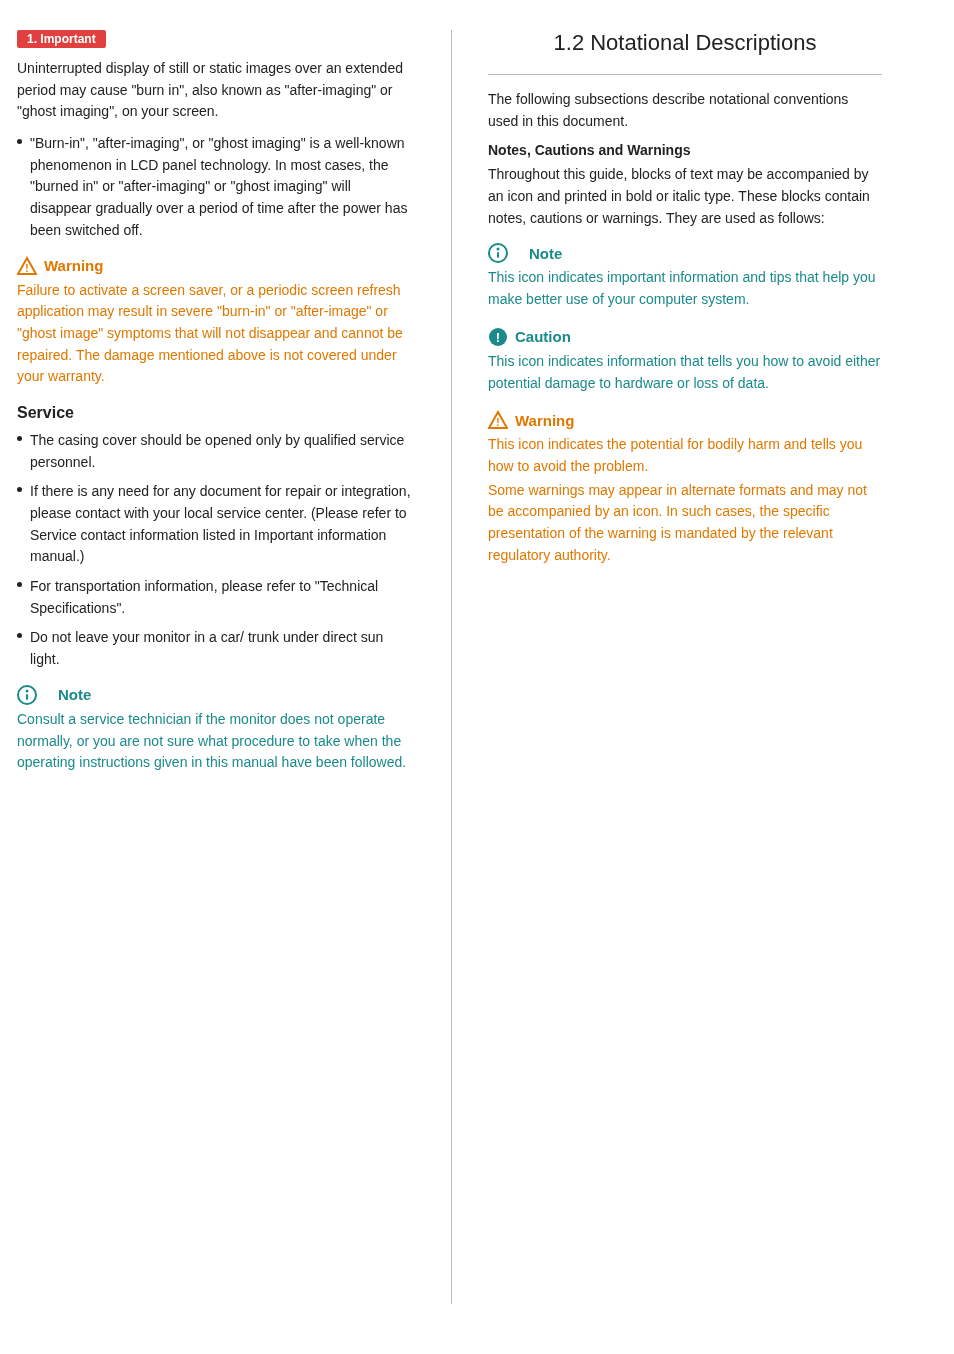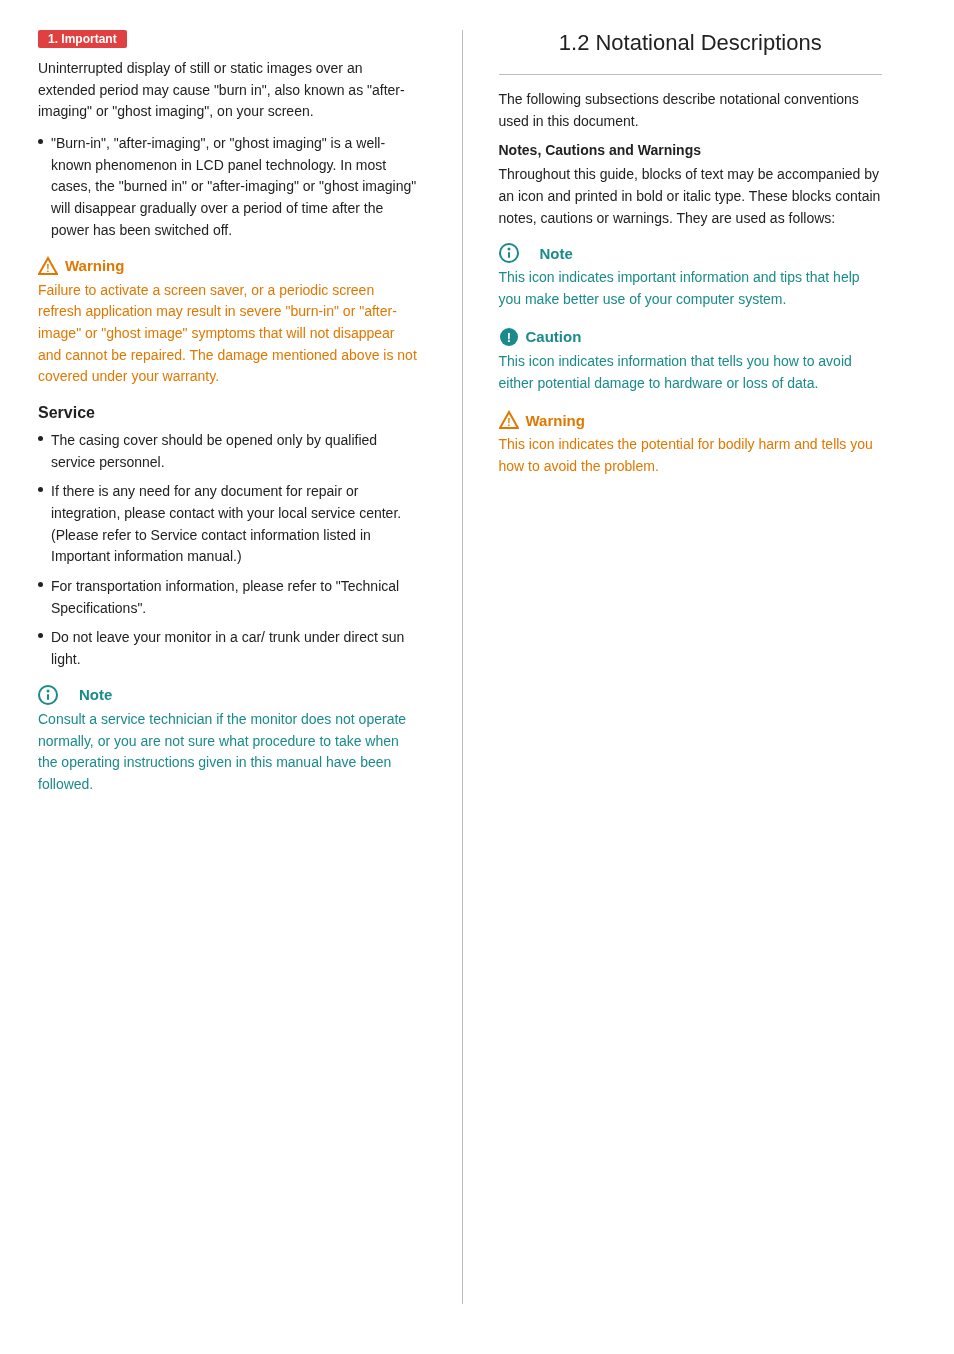--- a/index.html
+++ b/index.html
@@ -10,21 +10,21 @@
       color: #222;
       width: 954px;
       min-height: 1354px;
       padding: 0;
     }
     .page {
       display: flex;
       flex-direction: row;
       width: 922px;
       min-height: 1354px;
-      padding: 30px 40px 50px 38px;
+      padding: 30px 40px 50px 17px;
       gap: 40px;
       border-radius: 28px;
     }
     .left-col {
       flex: 1 1 0;
       min-width: 0;
     }
     .right-col {
       flex: 1 1 0;
       min-width: 0;
@@ -263,15 +263,16 @@
 
     <div class="warning-block">
       <div class="warning-title orange">
         <svg class="warn-icon-svg" width="20" height="20" viewBox="0 0 20 20">
           <polygon points="10,2 19,18 1,18" fill="none" stroke="#e07800" stroke-width="2"></polygon>
           <text x="10" y="16" text-anchor="middle" font-size="10" font-weight="bold" fill="#e07800">!</text>
         </svg>
         <span>Warning</span>
       </div>
       <div class="warning-body orange" style="margin-bottom:2px;">This icon indicates the potential for bodily harm and tells you how to avoid the problem.</div>
+      <div class="warning-body orange">Some warnings may appear in alternate formats and may not be accompanied by an icon. In such cases, the specific presentation of the warning is mandated by the relevant regulatory authority.</div>
     </div>
   </div>
 </div>
 
 </body></html>

